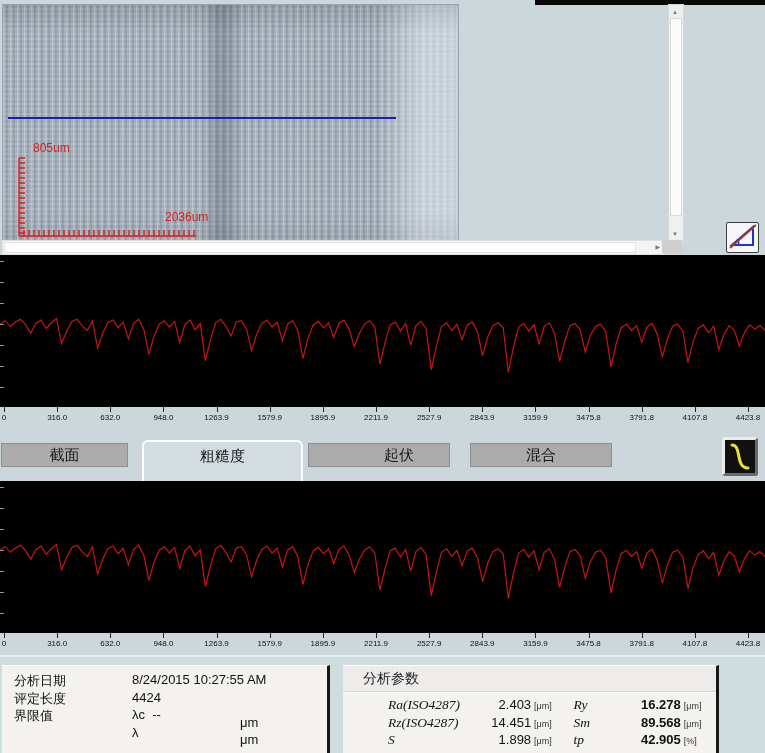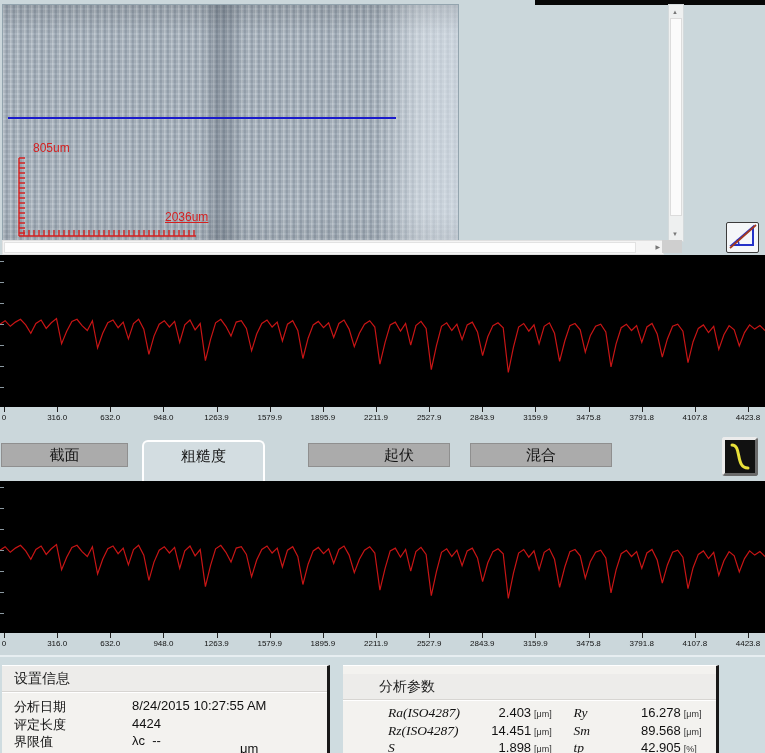--- a/index.html
+++ b/index.html
@@ -12,21 +12,21 @@
     background-image:
       linear-gradient(0deg, rgba(0,0,0,0.06), rgba(0,0,0,0) 12%, rgba(0,0,0,0) 88%, rgba(0,0,0,0.10)),
       linear-gradient(90deg, rgba(0,0,0,0) 82%, rgba(230,237,243,0.55) 92%, rgba(222,230,238,0.65) 100%),
       linear-gradient(90deg, rgba(0,0,0,0) 44%, rgba(40,50,65,0.20) 47%, rgba(40,50,65,0.20) 49%, rgba(0,0,0,0) 53%),
       repeating-linear-gradient(90deg, rgba(255,255,255,0.30) 0px, rgba(255,255,255,0.06) 2px, rgba(55,70,90,0.22) 4px, rgba(255,255,255,0.14) 6px, rgba(90,105,120,0.16) 7px),
       repeating-linear-gradient(0deg, rgba(255,255,255,0.05) 0 2px, rgba(0,0,0,0.05) 2px 5px);}
   .blue-line{position:absolute;left:5px;top:112px;width:388px;height:2px;background:#1a1acc;}
   .rulers{position:absolute;left:0;top:0;width:455px;height:235px;}
   .meas-label{position:absolute;font-size:12px;color:#d42020;}
   .lbl-v{left:30px;top:136px;}
-  .lbl-h{left:162px;top:205px;text-decoration:underline;}
+  .lbl-h{left:162px;top:205px;}
   
   .v-scroll{position:absolute;left:668px;top:4px;width:14px;height:236px;background:#eef0f0;border:1px solid #d4dadc;}
   .v-thumb{position:absolute;left:1px;top:13px;width:10px;height:196px;background:#fbfbfb;border:1px solid #dcdcdc;}
   .sb-arrow{position:absolute;font-size:6px;color:#777;line-height:6px;}
   .a-up{left:3px;top:4px;}
   .a-down{left:3px;bottom:4px;}
   .h-scroll{position:absolute;left:2px;top:240px;width:660px;height:13px;background:#f4f4f4;border:1px solid #e0e0e0;}
   .h-thumb{position:absolute;left:1px;top:1px;width:630px;height:9px;background:#fdfdfd;border:1px solid #e2e2e2;}
   .a-right{right:3px;top:3px;}
   .scroll-corner{position:absolute;left:662px;top:240px;width:20px;height:13px;background:#cfcfcf;}
@@ -55,33 +55,33 @@
     font-size:15px;color:#141414;cursor:pointer;box-sizing:border-box;padding-top:5px;}
   
   .bottom{position:absolute;left:0;top:655px;width:765px;height:98px;background:#cfdce0;border-top:2px solid #e7eef1;}
   .panel{position:absolute;top:8px;height:92px;background:#f3f2ef;border-top:1px solid #fff;
     border-right:3px solid #181818;box-sizing:border-box;overflow:hidden;}
   .panel-left{left:2px;width:328px;}
   .panel-right{left:343px;width:376px;}
   .panel-header{height:25px;line-height:25px;background:#edecea;border-bottom:1px solid #d7d5d2;
     box-shadow:0 1px 0 #fff;font-size:14px;color:#1c1c1c;}
   .panel-left .panel-header{padding-left:12px;}
-  .panel-right .panel-header{padding-left:36px;margin-top:8px;}
+  .panel-right .panel-header{padding-left:20px;}
   .set-rows{padding-top:5px;}
   .set-row{position:relative;height:17.5px;font-size:13px;}
   .set-label{position:absolute;left:12px;top:1px;}
   .set-value{position:absolute;left:130px;top:1px;white-space:pre;}
   .set-unit{position:absolute;left:238px;top:1px;margin-top:25px;}
   .par-rows{padding-top:5px;margin-left:36px;}
   .par-row{display:flex;align-items:baseline;height:17.5px;font-size:13px;padding-left:9px;}
   .par-name{font-family:"Liberation Serif","DejaVu Serif",serif;font-style:italic;font-size:13.5px;}
   .par-val{text-align:right;}
   .par-unit{font-size:9px;color:#333;padding-left:3px;}
   .n1{width:108px;} .v1{width:52px;} .u1{width:44px;}
-  .n2{width:56px;}  .v2{width:64px;} .u2{width:36px;}
+  .n2{width:56px;}  .v2{width:64px;font-weight:bold;} .u2{width:36px;}
 </style>
 </head>
 <body>
 
 <div class="page">
 
   <div class="top-black-strip"></div>
 
   <div class="image-view">
     <div class="blue-line"></div>
@@ -145,21 +145,21 @@
       <div class="xtick" style="left: 641.714px;"></div>
       <span class="xlabel" style="left: 641.714px;">3791.8</span>
       <div class="xtick" style="left: 694.857px;"></div>
       <span class="xlabel" style="left: 694.857px;">4107.8</span>
       <div class="xtick" style="left: 748px;"></div>
       <span class="xlabel" style="left: 748px;">4423.8</span>
     </div>
 
   <div id="tabs-row">
       <div class="tab-btn" style="left: 1px; width: 127px;">截面</div>
-      <div class="tab-sel" style="left: 142px; width: 123px;">粗糙度</div>
+      <div class="tab-sel" style="left: 142px; width: 161px;">粗糙度</div>
       <div class="tab-btn" style="left: 308px; width: 142px; padding-left: 40px;">起伏</div>
       <div class="tab-btn" style="left: 470px; width: 142px;">混合</div>
     </div>
   <button class="filter-btn">
     <span class="filter-inner">
       <svg width="26" height="33" viewBox="0 0 26 33">
         <path d="M5 5 C15 5 8 28 21 28" fill="none" stroke="#e8e03a" stroke-width="3" stroke-linecap="round"></path>
       </svg>
     </span>
   </button>
@@ -198,21 +198,20 @@
       <div class="xtick" style="left: 641.714px;"></div>
       <span class="xlabel" style="left: 641.714px;">3791.8</span>
       <div class="xtick" style="left: 694.857px;"></div>
       <span class="xlabel" style="left: 694.857px;">4107.8</span>
       <div class="xtick" style="left: 748px;"></div>
       <span class="xlabel" style="left: 748px;">4423.8</span>
     </div>
 
   <div class="bottom">
     <div class="panel panel-left">
-      <div class="panel-header">设置信息</div>
       <div class="set-rows" id="set-rows">
           <div class="set-row">
             <span class="set-label">分析日期</span>
             <span class="set-value">8/24/2015 10:27:55 AM</span>
             <span class="set-unit"></span>
           </div>
           <div class="set-row">
             <span class="set-label">评定长度</span>
             <span class="set-value">4424</span>
             <span class="set-unit">μm</span>

